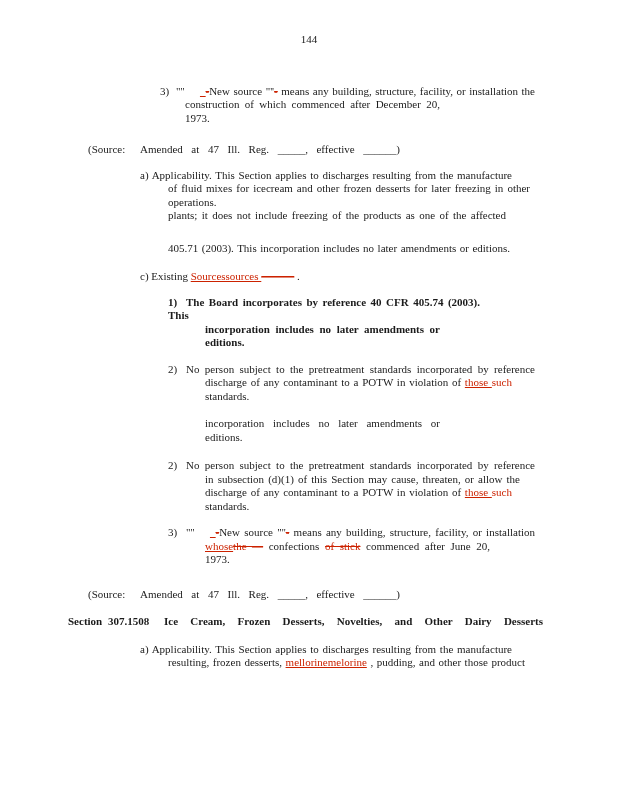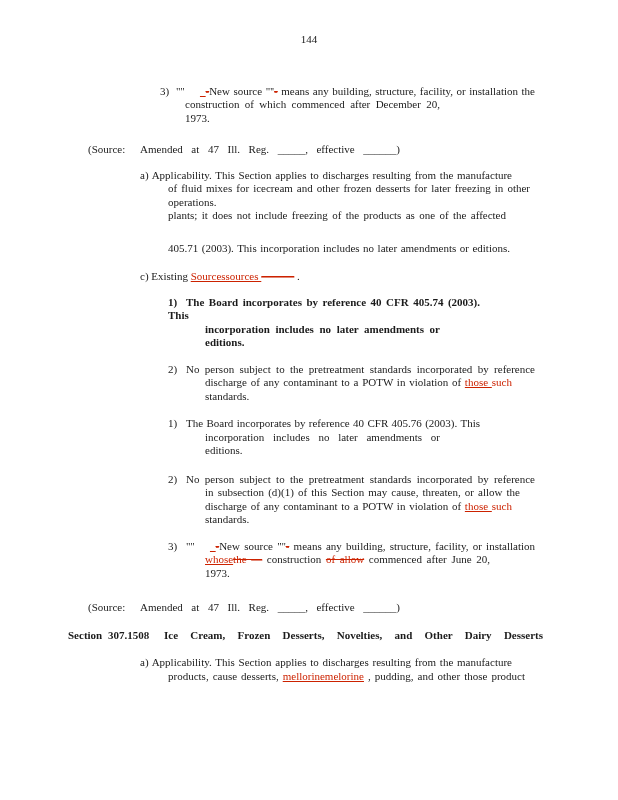--- a/index.html
+++ b/index.html
@@ -51,36 +51,35 @@
     <div class="block" style="margin-top: 12px; font-weight: bold;">
       <div class="line j" style="margin-left: 168px; width: 312px;"><span class="s-n fw" style="width: 18px;">1)</span><span class="s-n">The Board incorporates by reference 40 CFR 405.74 (2003). This</span></div>
       <div class="line j" style="margin-left: 205px; width: 235px;"><span class="s-n">incorporation includes no later amendments or editions.</span></div>
     </div>
     <div class="block" style="margin-top: 13px;">
       <div class="line j" style="margin-left: 168px; width: 367px;"><span class="s-n fw" style="width: 18px;">2)</span><span class="s-n">No person subject to the pretreatment standards incorporated by reference</span></div>
       <div class="line j" style="margin-left: 205px; width: 307px;"><span class="s-n">discharge of any contaminant to a POTW in violation of </span><span class="s-ins">those </span><span class="s-red">such</span></div>
       <div class="line" style="margin-left: 205px;"><span class="s-n">standards.</span></div>
     </div>
     <div class="block" style="margin-top: 14px;">
-      <div class="line j" style="margin-left: 168px; width: 312px;"><span class="s-n fw" style="width: 18px;">1)</span><span class="s-n">The Board incorporates by reference 40 CFR 405.76 (2003). This</span></div>
       <div class="line j" style="margin-left: 205px; width: 235px;"><span class="s-n">incorporation includes no later amendments or editions.</span></div>
     </div>
     <div class="block" style="margin-top: 15px;">
       <div class="line j" style="margin-left: 168px; width: 367px;"><span class="s-n fw" style="width: 18px;">2)</span><span class="s-n">No person subject to the pretreatment standards incorporated by reference</span></div>
       <div class="line j" style="margin-left: 205px; width: 315px;"><span class="s-n">in subsection (d)(1) of this Section may cause, threaten, or allow the</span></div>
       <div class="line j" style="margin-left: 205px; width: 307px;"><span class="s-n">discharge of any contaminant to a POTW in violation of </span><span class="s-ins">those </span><span class="s-red">such</span></div>
       <div class="line" style="margin-left: 205px;"><span class="s-n">standards.</span></div>
     </div>
     <div class="block" style="margin-top: 13px;">
       <div class="line j" style="margin-left: 168px; width: 367px;"><span class="s-n fw" style="width: 18px;">3)</span><span class="s-n fw" style="width: 24px;">"''</span><span class="s-ins">_</span><span class="s-del">-</span><span class="s-n">New source </span><span class="s-n">"''</span><span class="s-del">-</span><span class="s-n"> means any building, structure, facility, or installation</span></div>
-      <div class="line j" style="margin-left: 205px; width: 285px;"><span class="s-ins">whose</span><span class="s-del">the —</span><span class="s-n"> construction </span><span class="s-del">of allow</span><span class="s-n"> commenced after June 20, 1973.</span></div>
+      <div class="line j" style="margin-left: 205px; width: 285px;"><span class="s-ins">whose</span><span class="s-del">the —</span><span class="s-n"> confections </span><span class="s-del">of stick</span><span class="s-n"> commenced after June 20, 1973.</span></div>
     </div>
     <div class="block" style="margin-top: 21px;">
       <div class="line j" style="margin-left: 88px; width: 312px;"><span class="s-n fw" style="width: 52px;">(Source:</span><span class="s-n">Amended at 47 Ill. Reg. _____, effective ______)</span></div>
     </div>
     <div class="block" style="margin-top: 14px;">
       <div class="line j" style="margin-left: 68px; width: 475px;"><span class="s-bold fw" style="width: 40px;">Section</span><span class="s-bold fw" style="width: 56px;">307.1508</span><span class="s-bold">Ice Cream, Frozen Desserts, Novelties, and Other Dairy Desserts</span></div>
     </div>
     <div class="block" style="margin-top: 14px;">
       <div class="line j" style="margin-left: 140px; width: 372px;"><span class="s-n">a) Applicability. This Section applies to discharges resulting from the manufacture</span></div>
-      <div class="line j" style="margin-left: 168px; width: 357px;"><span class="s-n">products, cause desserts, </span><span class="s-ins">mellorinemelorine</span><span class="s-n"> , pudding, and other those product</span></div>
+      <div class="line j" style="margin-left: 168px; width: 357px;"><span class="s-n">resulting, frozen desserts, </span><span class="s-ins">mellorinemelorine</span><span class="s-n"> , pudding, and other those product</span></div>
     </div>
   </div>
 
 </body></html>

